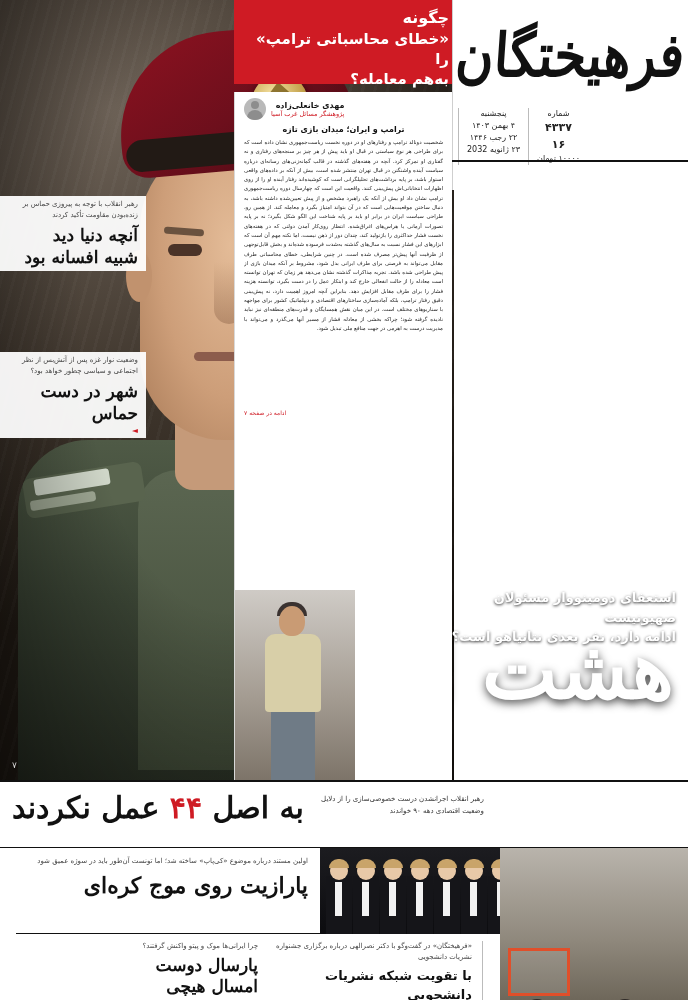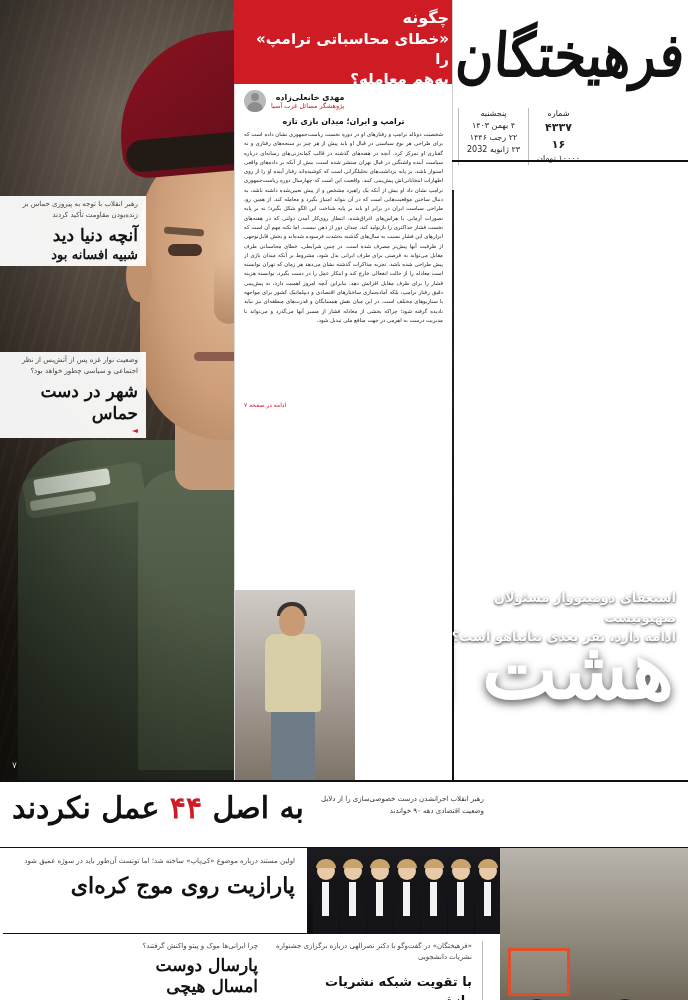--- a/index.html
+++ b/index.html
@@ -84,21 +84,21 @@
     direction: rtl;
     z-index: 6;
   }
   .red-banner .l1 { font-size: 16px; font-weight: bold; line-height: 1.35; }
   .red-banner .l2 { font-size: 15px; font-weight: bold; line-height: 1.35; }
   .red-banner .l3 { font-size: 15px; font-weight: bold; line-height: 1.35; }
 
   
   .op-col {
     position: absolute;
-    top: 84px; right: 236px;
+    top: 92px; right: 236px;
     width: 218px;
     height: 348px;
     background: #ffffff;
     padding: 6px 9px;
     direction: rtl;
     border-left: 1px solid #d8d8d8;
     z-index: 4;
   }
   .op-author {
     display: flex;
@@ -401,21 +401,21 @@
     margin-bottom: 4px;
   }
   .teaser .t1 {
     font-size: 17px;
     font-weight: bold;
     color: #111;
     line-height: 1.25;
     font-family: "DejaVu Serif","Liberation Serif",serif;
   }
   .teaser .t2 {
-    font-size: 13px;
+    font-size: 17px;
     font-weight: bold;
     color: #111;
     line-height: 1.25;
     font-family: "DejaVu Serif","Liberation Serif",serif;
   }
   .teaser-1 { top: 196px; }
   .teaser-2 { top: 352px; }
   .teaser .arrow {
     font-size: 8px;
     color: #cf1b24;
@@ -456,21 +456,21 @@
   .b-row1 .sub {
     font-size: 7px;
     color: #333;
     line-height: 1.65;
     text-align: right;
     max-width: 170px;
     padding-top: 4px;
   }
   .b-row2 {
     position: absolute;
-    top: 66px; left: 3px;
+    top: 66px; left: 16px;
     width: 500px;
     height: 86px;
     border-bottom: 1px solid #111;
     display: flex;
     flex-direction: row-reverse;
     direction: rtl;
   }
   .b-row2-text {
     flex: 1;
     padding: 8px 12px 0 6px;
@@ -535,21 +535,21 @@
   }
   .b-row3 .col-right .lead { font-size: 7px; color: #444; line-height: 1.6; margin-bottom: 3px; }
   .b-row3 .col-right .hl  { font-size: 17px; font-weight: bold; color: #111; line-height: 1.25;
                             font-family: "DejaVu Serif","Liberation Serif",serif; }
   .b-row3 .col-left {
     width: 215px;
     text-align: right;
     border-right: 1px solid #bbb;
     padding-right: 10px;
   }
-  .b-row3 .col-left .lead { font-size: 7px; color: #444; line-height: 1.6; margin-bottom: 10px; }
+  .b-row3 .col-left .lead { font-size: 7px; color: #444; line-height: 1.6; margin-bottom: 4px; }
   .b-row3 .col-left .hl   { font-size: 13px; font-weight: bold; color: #111; line-height: 1.4; }
 
   
   .bphoto {
     position: absolute;
     top: 66px; left: 500px;
     width: 188px; height: 154px;
     background: linear-gradient(180deg,#b9b4ac 0%, #8f887c 60%, #6d6659 100%);
     overflow: hidden;
   }

